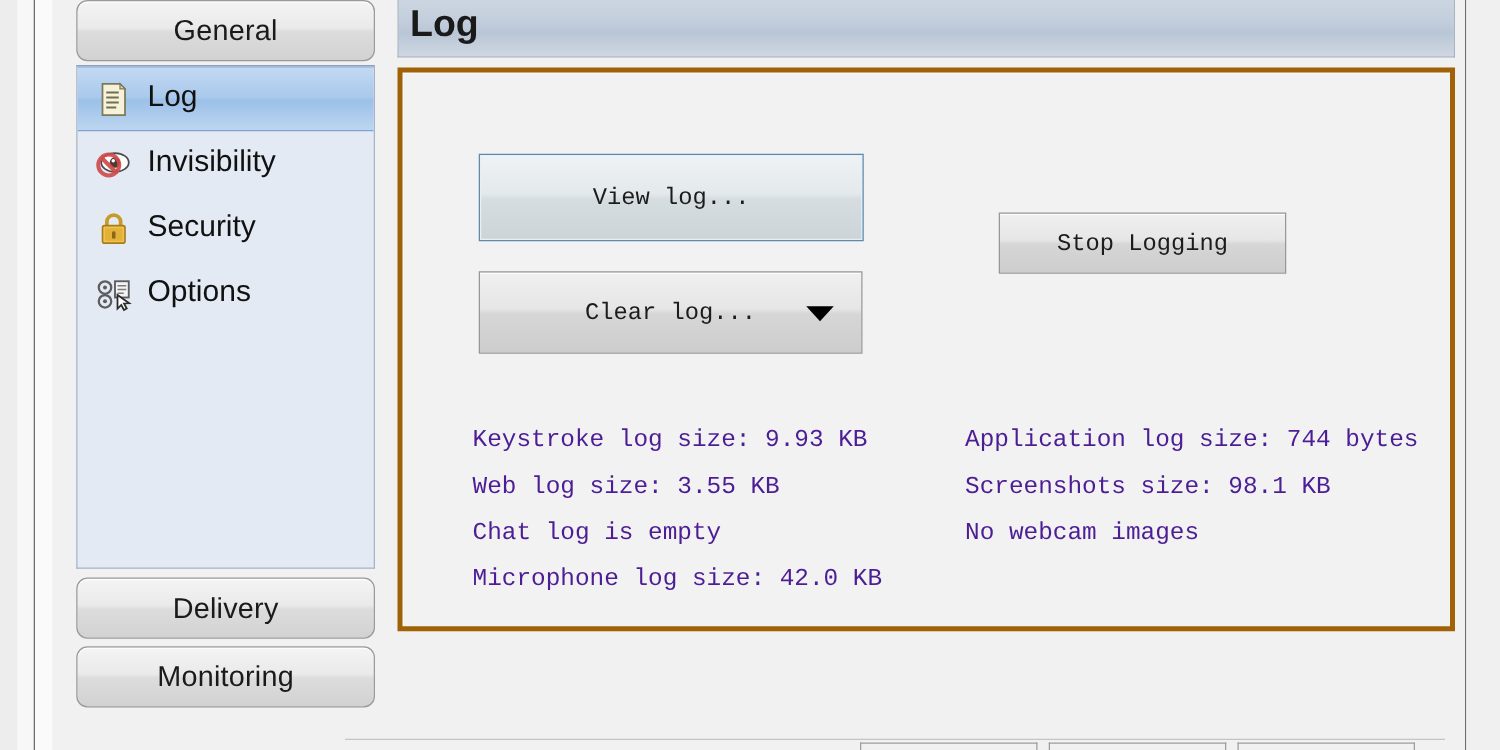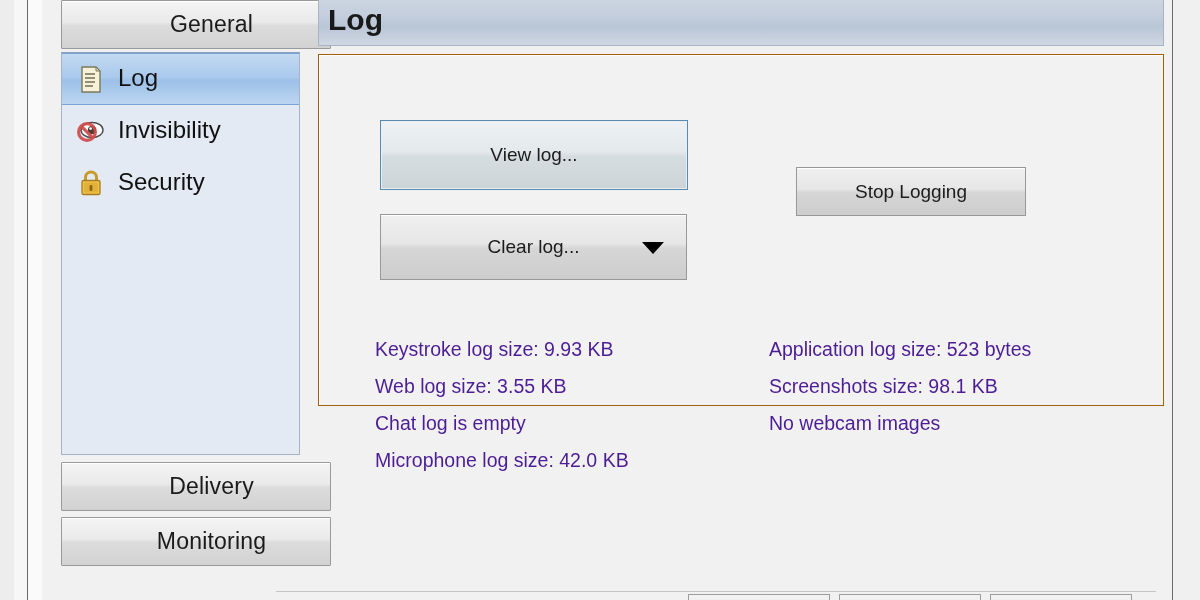--- a/index.html
+++ b/index.html
@@ -39,27 +39,26 @@
     left: 19px; top: -4px;
     width: 249px; height: 586px;
   }
 
   .nav-button {
     position: absolute;
     left: 0; width: 237px;
     height: 47px;
     background: linear-gradient(to bottom, #f4f4f4 0%, #eaeaea 45%, #dcdcdc 52%, #d2d2d2 100%);
     border: 1px solid #9a9a9a;
-    border-radius: 1px;
+    border-radius: 9px;
     box-shadow: inset 0 1px 0 #ffffff;
     display: flex; align-items: center; justify-content: center;
     font-size: 23px; color: #1a1a1a;
     letter-spacing: 0.2px;
     cursor: default;
-    padding-left: 31px;
   }
   .nav-button.general { top: 4px; }
   .nav-button.delivery { top: 466px; text-align: center; }
   .nav-button.monitoring { top: 521px; }
 
   .nav-list {
     position: absolute;
     left: 0; top: 56px;
     width: 237px; height: 401px;
     background: #e4eaf4;
@@ -112,25 +111,26 @@
     color: #1a1a1a;
     padding-left: 9px;
     line-height: 1;
     padding-bottom: 3px;
   }
 
   
   .main-panel {
     position: absolute;
     left: 0; top: 54px;
-    width: 846px; height: 352px;
+    width: 846px; height: 451px;
     background: #f2f2f2;
-    border: 1px solid #a16207;
+    border: 4px solid #a16207;
     box-shadow: inset 1px 1px 0 #fdfdfd;
     box-sizing: border-box;
+    font-family: Liberation Mono, monospace;
   }
 
   .btn {
     position: absolute;
     background: linear-gradient(to bottom, #f0f0f0 0%, #e6e6e6 45%, #d6d6d6 52%, #cdcdcd 100%);
     border: 1px solid #989898;
     box-shadow: inset 0 1px 0 #ffffff;
     display: flex; align-items: center; justify-content: center;
     font-size: 19px; color: #1c1c1c;
     cursor: default;
@@ -248,20 +248,38 @@
             <svg class="ico-svg" viewBox="0 0 34 34">
               <path d="M11.5 15 v-3.5 a5.5 5.5 0 0 1 11 0 V15" fill="none" stroke="#c79b2a" stroke-width="3"></path>
               <rect x="8" y="14.5" width="18" height="14" rx="1.6" fill="#f0c24a" stroke="#a67c1f" stroke-width="1.3"></rect>
               <rect x="10" y="16.5" width="14" height="10" rx="1" fill="#ddab33" opacity="0.75"></rect>
               <rect x="15.6" y="19" width="2.8" height="6" rx="1.2" fill="#8a661a"></rect>
             </svg>
           </span>
           <span class="nav-label">Security</span>
         </div>
 
+        <div class="nav-item">
+          <span class="nav-ico">
+            <svg class="ico-svg" viewBox="0 0 34 34">
+              <circle cx="10" cy="12" r="5" fill="none" stroke="#5d5d5d" stroke-width="1.8"></circle>
+              <circle cx="10" cy="12" r="1.6" fill="#5d5d5d"></circle>
+              <circle cx="10" cy="23" r="5" fill="none" stroke="#5d5d5d" stroke-width="1.8"></circle>
+              <circle cx="10" cy="23" r="1.6" fill="#5d5d5d"></circle>
+              <rect x="18" y="7" width="11" height="13" fill="#f4f4f4" stroke="#5d5d5d" stroke-width="1.5"></rect>
+              <g stroke="#7d7d7d" stroke-width="1.2">
+                <line x1="20" y1="10.5" x2="27" y2="10.5"></line>
+                <line x1="20" y1="13.5" x2="27" y2="13.5"></line>
+                <line x1="20" y1="16.5" x2="25" y2="16.5"></line>
+              </g>
+              <path d="M20 18 l0 11 l3-3 l2.2 4 l2.2-1.2 l-2.2-4 l4.2-0.2 z" fill="#ffffff" stroke="#2b2b2b" stroke-width="1.4"></path>
+            </svg>
+          </span>
+          <span class="nav-label">Options</span>
+        </div>
 
       </div>
 
       <div class="nav-button delivery">
         <span>Delivery</span>
       </div>
 
       <div class="nav-button monitoring">
         <span>Monitoring</span>
       </div>
@@ -290,21 +308,21 @@
         </div>
 
         <div class="status-col left">
           <div>Keystroke log size: 9.93 KB</div>
           <div>Web log size: 3.55 KB</div>
           <div>Chat log is empty</div>
           <div>Microphone log size: 42.0 KB</div>
         </div>
 
         <div class="status-col right">
-          <div>Application log size: 523 bytes</div>
+          <div>Application log size: 744 bytes</div>
           <div>Screenshots size: 98.1 KB</div>
           <div>No webcam images</div>
         </div>
 
       </div>
 
     </div>
 
   </div>
 

